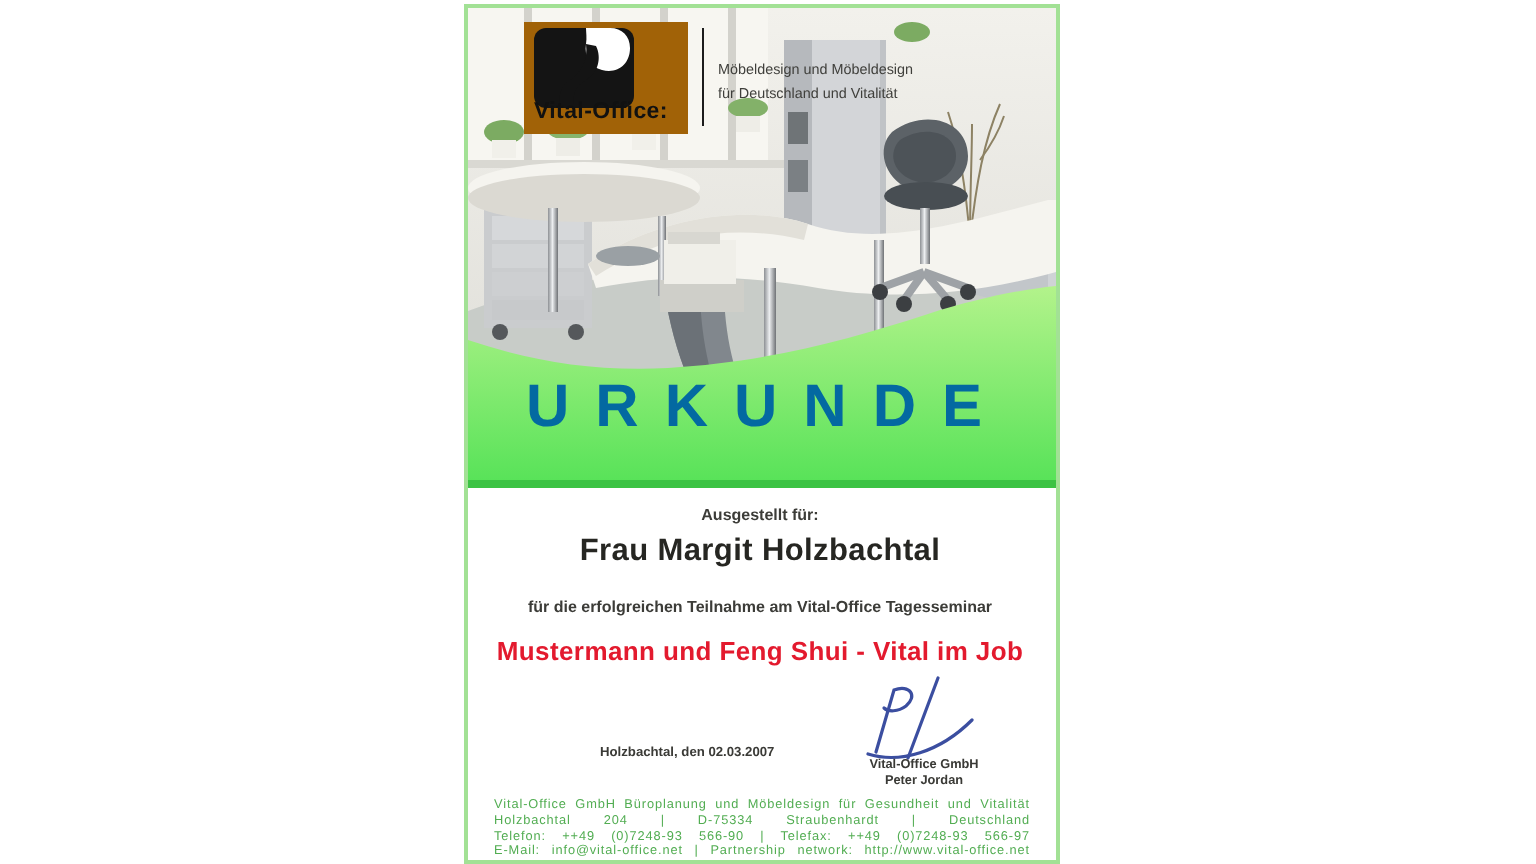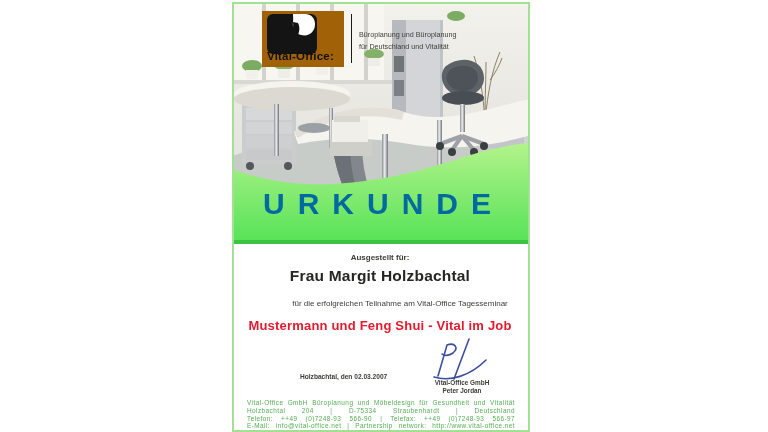--- a/index.html
+++ b/index.html
@@ -15,21 +15,21 @@
               letter-spacing:0.2px;white-space:nowrap;}
   #header-divider{position:absolute;left:117px;top:10px;width:1px;height:49px;background:#1c1c1c;}
   .tagline{position:absolute;left:125px;width:150px;font-size:7.2px;color:#3f3f3b;line-height:11px;}
   
   #cert-title{position:absolute;left:0;top:183px;width:270px;text-align:right;color:#0369a1;
               font-size:30px;font-weight:600;letter-spacing:13px;text-indent:13px;white-space:nowrap;}
   
   .center-line{position:absolute;left:0;width:292px;text-align:center;}
   #issued-label{top:249px;font-size:8px;font-weight:700;color:#3c3c38;}
   #recipient{top:263px;font-size:15.5px;font-weight:700;color:#262622;letter-spacing:0.2px;}
-  #subtitle{top:295px;font-size:8px;font-weight:400;color:#3c3c38;margin-left:20px;}
+  #subtitle{top:295px;font-size:8px;font-weight:700;color:#3c3c38;}
   #seminar-title{top:314px;font-size:13px;font-weight:700;color:#e31a2e;letter-spacing:0.2px;}
   #place-date{position:absolute;left:66px;top:369px;font-size:6.6px;font-weight:700;color:#3a3a36;}
   #signature-svg{position:absolute;left:188px;top:334px;}
   #signer{position:absolute;left:178px;top:375px;width:100px;text-align:center;
           font-size:6.4px;font-weight:700;color:#3a3a36;line-height:7.6px;}
   
   #footer{position:absolute;left:13px;top:395px;width:268px;color:#52ad52;
           font-size:6.4px;line-height:7.8px;letter-spacing:0.45px;word-spacing:1.6px;}
   .f-line{text-align:justify;text-align-last:justify;white-space:nowrap;overflow:hidden;}
 </style>
@@ -161,21 +161,21 @@
 
     <div id="logo-card">
       <svg width="50" height="40" viewBox="0 0 50 40" style="position:absolute;left:5px;top:3px;">
         <rect x="0" y="0" width="50" height="40" rx="6" fill="#141414"></rect>
         <path d="M26,0 L38,0 C44,0 48,4 48,10 C48,18 42,23 34,21 C28,19.5 25,14 26,8 C26.5,5 26,2 26,0 Z" fill="#ffffff"></path>
         <path d="M26,8 C27,16 24,22 18,26 C14,28.5 12,33 13,38 L20,38 C19,33 21,29 26,26 C32,22.5 34,15 31,9 Z" fill="#141414"></path>
       </svg>
       <div id="brand-text">Vital-Office:</div>
     </div>
     <div id="header-divider"></div>
-    <div class="tagline" style="top:25px;">Büroplanung und Büroplanung</div>
+    <div class="tagline" style="top:25px;">Möbeldesign und Möbeldesign</div>
     <div class="tagline" style="top:37px;">für Deutschland und Vitalität</div>
 
     <div id="cert-title">URKUNDE</div>
 
     <div class="center-line" id="issued-label">Ausgestellt für:</div>
     <div class="center-line" id="recipient">Frau Margit Holzbachtal</div>
     <div class="center-line" id="subtitle">für die erfolgreichen Teilnahme am Vital-Office Tagesseminar</div>
     <div class="center-line" id="seminar-title">Mustermann und Feng Shui - Vital im Job</div>
 
     <div id="place-date">Holzbachtal, den 02.03.2007</div>

